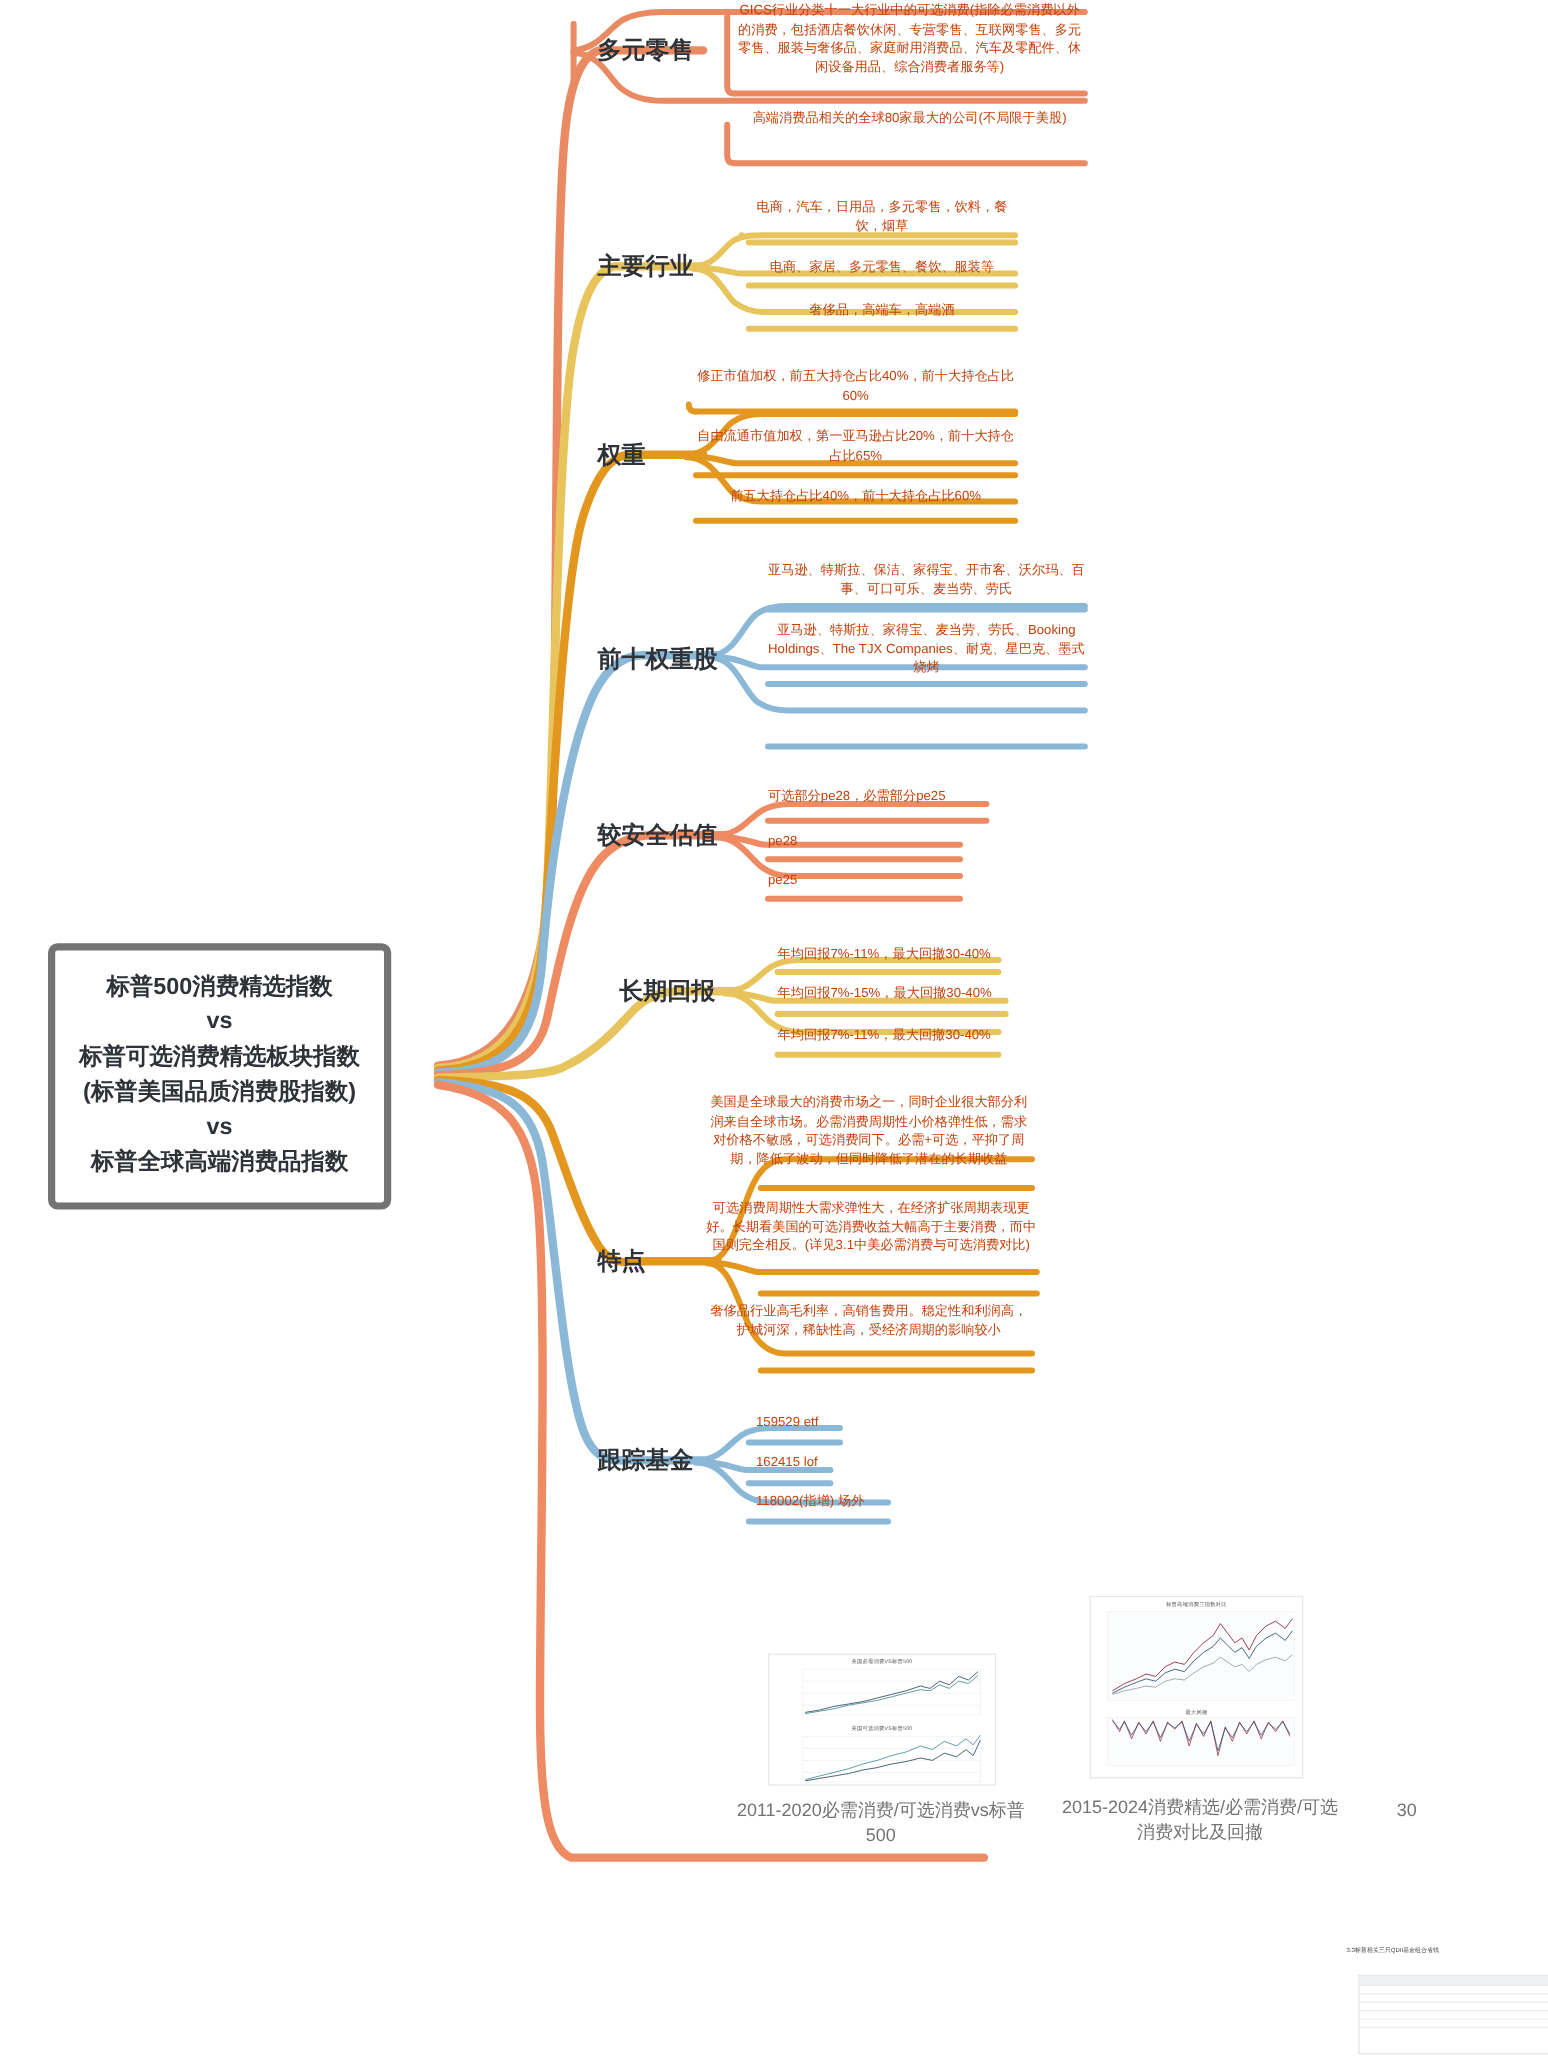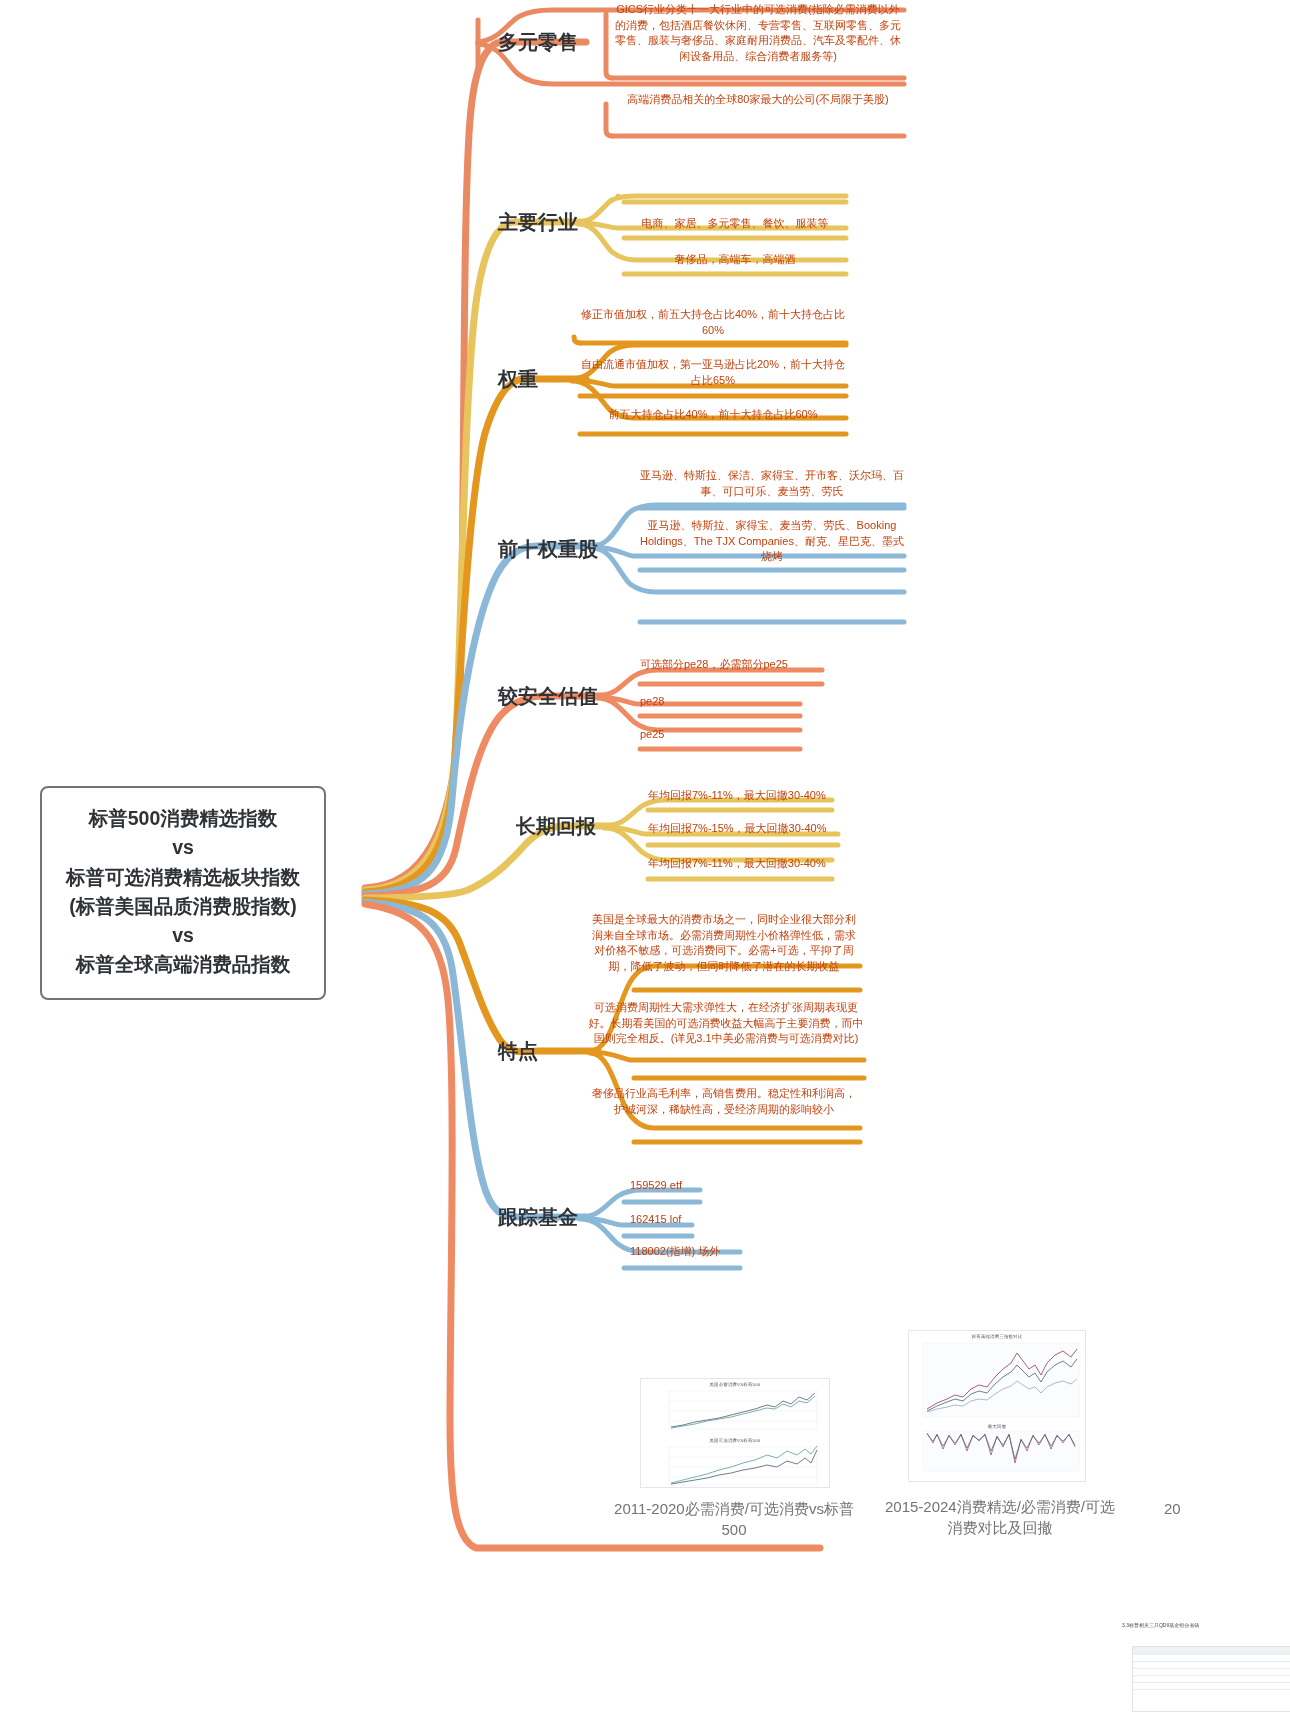--- a/index.html
+++ b/index.html
@@ -13,21 +13,21 @@
   }
   #canvas{position:absolute;inset:0;width:1290px;height:1720px;}
   #svg-links{position:absolute;left:0;top:0;width:1290px;height:1720px;pointer-events:none;}
 
   
   .root-node{
     position:absolute;
     left:40px; top:786px;
     width:286px;
     box-sizing:border-box;
-    border:2px solid #737373;
+    border:6px solid #737373;
     border-radius:8px;
     background:#ffffff;
     padding:16px 10px 18px 10px;
     text-align:center;
     font-weight:bold;
     font-size:19.5px;
     line-height:1.5;
     color:#2f3337;
     z-index:5;
   }
@@ -205,20 +205,21 @@
   <div class="branch-label" style="left:498px;top:379px;">权重</div>
   <div class="branch-label" style="left:498px;top:549px;">前十权重股</div>
   <div class="branch-label" style="left:498px;top:696px;">较安全估值</div>
   <div class="branch-label" style="left:498px;top:826px;margin-left:18px;">长期回报</div>
   <div class="branch-label" style="left:498px;top:1051px;">特点</div>
   <div class="branch-label" style="left:498px;top:1217px;">跟踪基金</div>
 
   <div class="leaf" style="left:612px;top:2px;width:292px;">GICS行业分类十一大行业中的可选消费(指除必需消费以外的消费，包括酒店餐饮休闲、专营零售、互联网零售、多元零售、服装与奢侈品、家庭耐用消费品、汽车及零配件、休闲设备用品、综合消费者服务等)</div>
   <div class="leaf" style="left:612px;top:92px;width:292px;">高端消费品相关的全球80家最大的公司(不局限于美股)</div>
 
+  <div class="leaf" style="left:624px;top:166px;width:222px;">电商，汽车，日用品，多元零售，饮料，餐饮，烟草</div>
   <div class="leaf" style="left:624px;top:216px;width:222px;">电商、家居、多元零售、餐饮、服装等</div>
   <div class="leaf" style="left:624px;top:252px;width:222px;">奢侈品，高端车，高端酒</div>
 
   <div class="leaf" style="left:580px;top:307px;width:266px;">修正市值加权，前五大持仓占比40%，前十大持仓占比60%</div>
   <div class="leaf" style="left:580px;top:357px;width:266px;">自由流通市值加权，第一亚马逊占比20%，前十大持仓占比65%</div>
   <div class="leaf" style="left:580px;top:407px;width:266px;">前五大持仓占比40%，前十大持仓占比60%</div>
 
   <div class="leaf" style="left:640px;top:468px;width:264px;">亚马逊、特斯拉、保洁、家得宝、开市客、沃尔玛、百事、可口可乐、麦当劳、劳氏</div>
   <div class="leaf" style="left:640px;top:518px;width:264px;">亚马逊、特斯拉、家得宝、麦当劳、劳氏、Booking Holdings、The TJX Companies、耐克、星巴克、墨式烧烤</div>
 
@@ -280,21 +281,21 @@
     </svg>
     <div class="fig-title">最大回撤</div>
     <svg viewBox="0 0 178 52" width="178" height="52" style="display:block;">
       <rect x="14" y="2" width="156" height="40" fill="#fbfcfd" stroke="#dfe4e8" stroke-width="0.3"></rect>
       <polyline fill="none" stroke="#8b2030" stroke-width="0.6" points="18,4 24,14 28,5 34,20 40,6 46,16 52,5 58,22 64,6 70,12 76,5 82,26 88,7 94,18 100,5 106,34 112,10 118,22 124,6 130,16 136,5 142,20 148,6 154,14 160,5 166,18"></polyline>
       <polyline fill="none" stroke="#2b4a6f" stroke-width="0.6" points="18,5 24,12 28,6 34,17 40,7 46,14 52,6 58,19 64,7 70,11 76,6 82,22 88,8 94,16 100,6 106,30 112,11 118,19 124,7 130,14 136,6 142,17 148,7 154,12 160,6 166,16"></polyline>
     </svg>
   </div>
   <div class="fig-caption" style="left:880px;top:1496px;width:240px;">2015-2024消费精选/必需消费/可选消费对比及回撤</div>
 
-  <div class="fig-caption" style="left:1164px;top:1498px;width:60px;text-align:left;">20</div>
+  <div class="fig-caption" style="left:1164px;top:1498px;width:60px;text-align:left;">30</div>
 
   <div class="mini-note" style="left:1122px;top:1622px;">3.3标普相关三只QDII基金组合省钱</div>
   <div class="mini-table" style="left:1132px;top:1646px;width:158px;height:64px;">
     <div class="mt-head"></div>
     <div class="mt-row"></div>
     <div class="mt-row"></div>
     <div class="mt-row"></div>
     <div class="mt-row"></div>
     <div class="mt-row"></div>
     <div class="mt-row"></div>

